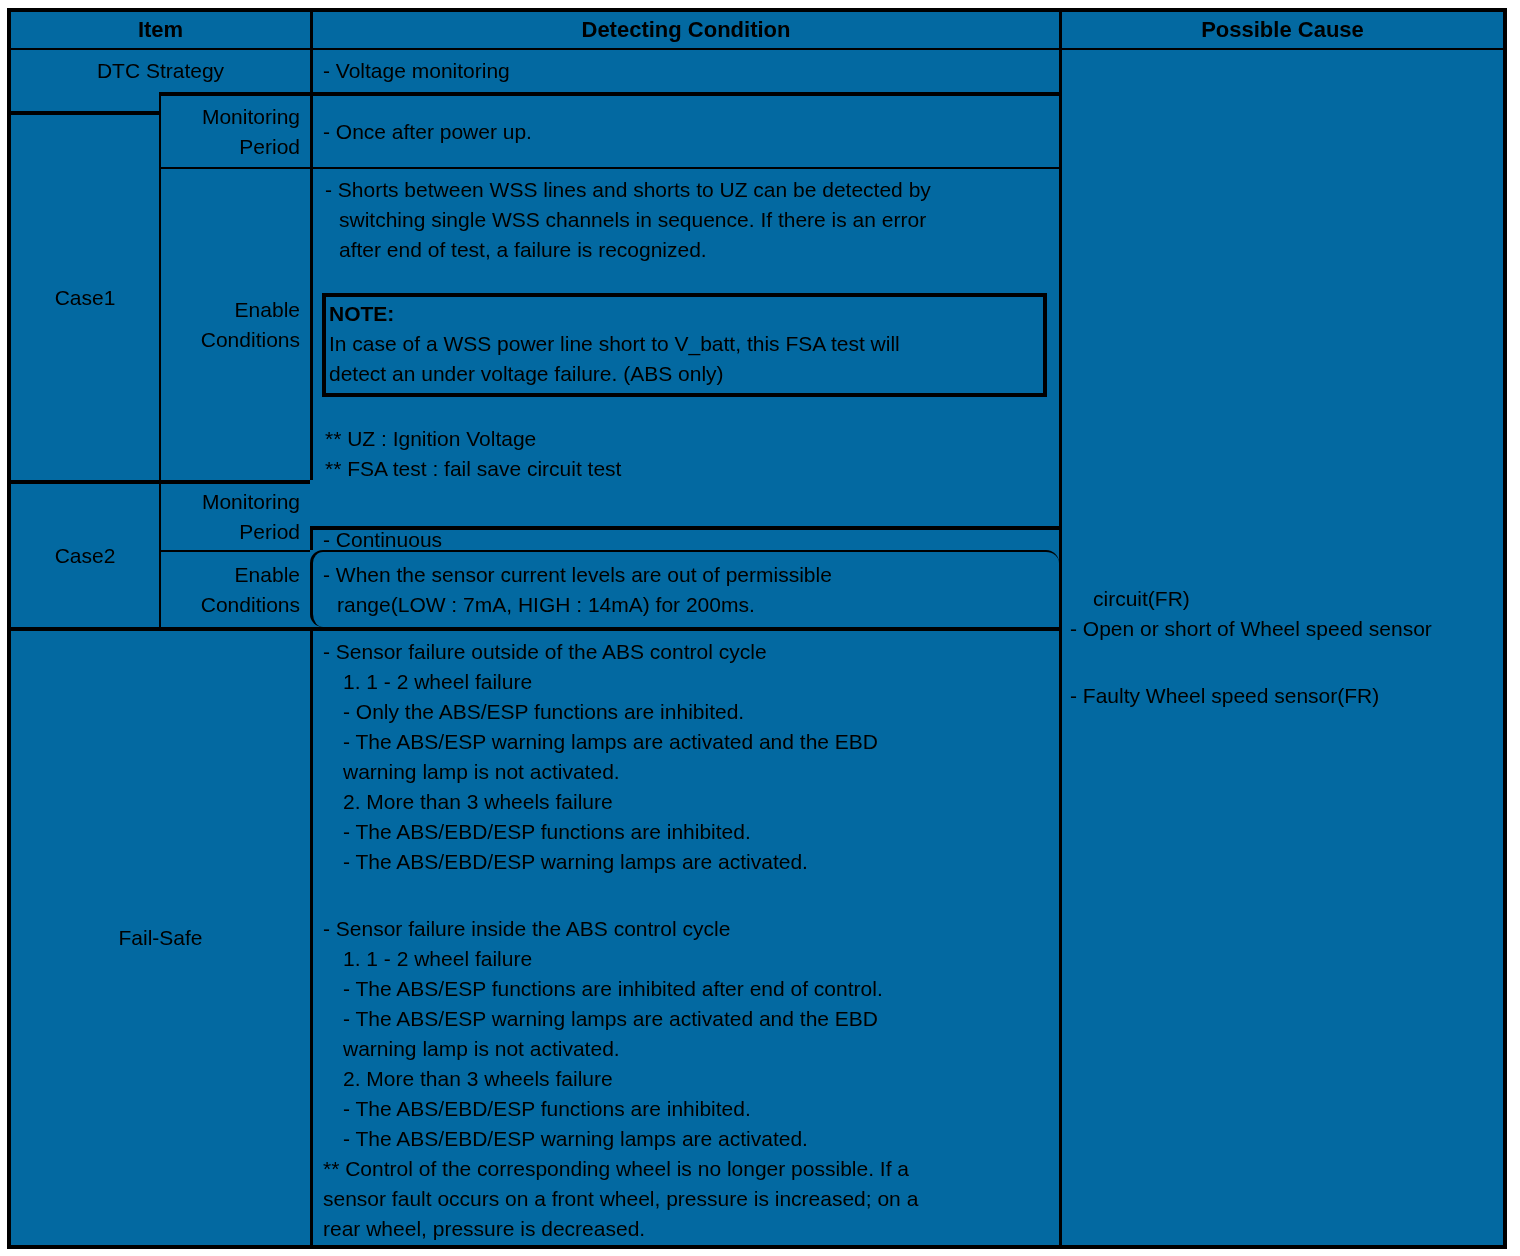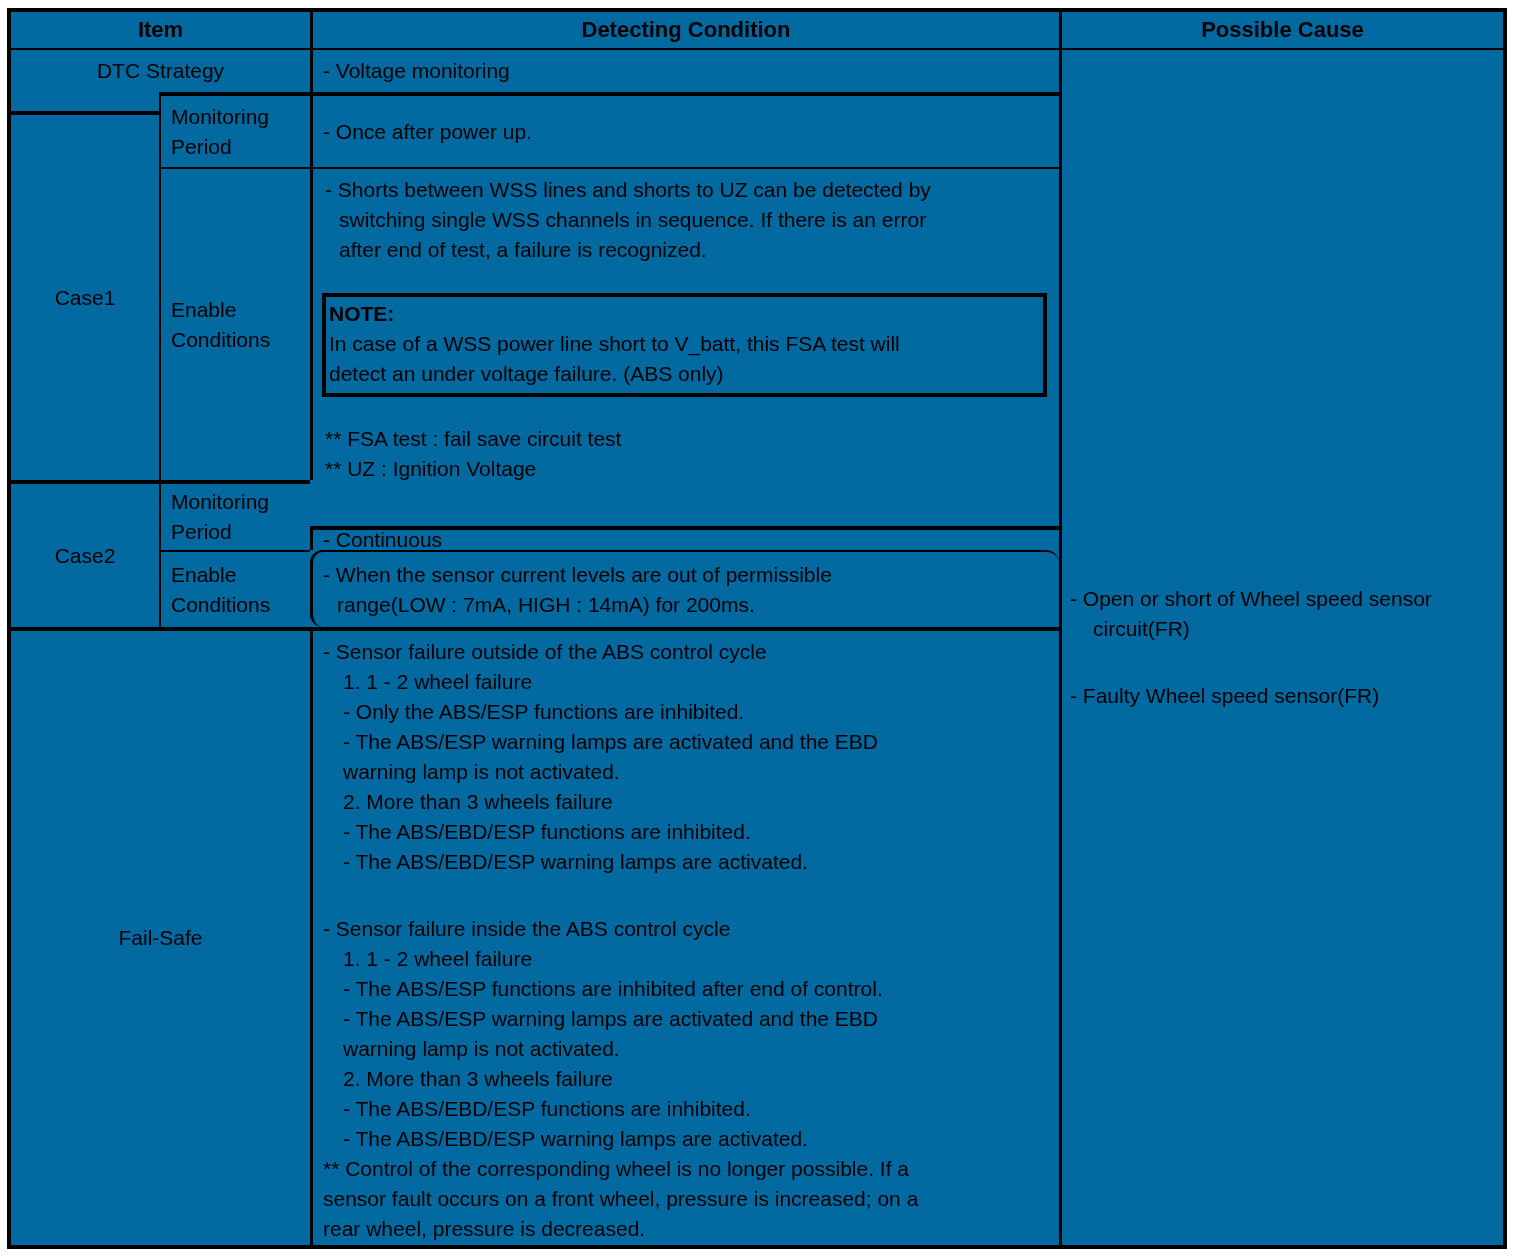--- a/index.html
+++ b/index.html
@@ -40,21 +40,21 @@
   .bl3 { border-left: 3px solid #000; }
   .bt2 { border-top: 2px solid #000; }
   .bt4 { border-top: 4px solid #000; }
   
   .hdr {
     display: flex; align-items: center; justify-content: center;
     font-weight: bold; font-size: 22px; text-align: center;
   }
   .label-center {
     display: flex; align-items: center; justify-content: center;
-    text-align: left; padding: 16px 10px;
+    text-align: right; padding: 16px 10px;
   }
   .val-center {
     display: flex; flex-direction: column; justify-content: center;
     padding-left: 10px; padding-right: 4px;
   }
   .val-top {
     padding: 6px 6px 0 10px;
   }
   .ln { white-space: nowrap; }
   
@@ -126,22 +126,22 @@
           <div class="ln i1">after end of test, a failure is recognized.</div>
         </div>
       <div class="note-box">
         <div class="note-title">NOTE:</div>
         <div>
             <div class="ln i0">In case of a WSS power line short to V_batt, this FSA test will</div>
             <div class="ln i0">detect an under voltage failure. (ABS only)</div>
           </div>
       </div>
       <div class="footnotes">
+          <div class="ln i0">** UZ : Ignition Voltage</div>
           <div class="ln i0">** FSA test : fail save circuit test</div>
-          <div class="ln i0">** UZ : Ignition Voltage</div>
         </div>
     </div>
 
     <div class="cell label-center bt4 g-case2">Case2</div>
     <div class="cell label-center bl2 bt4 g-c2mp-l">Monitoring Period</div>
     <div class="cell val-center det bl3 bt4 g-c2mp-v">
         <div class="ln i0">- Continuous</div>
       </div>
     <div class="cell label-center bl2 bt2 g-c2ec-l">Enable Conditions</div>
     <div class="cell val-center det bl3 bt2 g-c2ec-v">
@@ -171,22 +171,22 @@
           <div class="ln i1">- The ABS/EBD/ESP functions are inhibited.</div>
           <div class="ln i1">- The ABS/EBD/ESP warning lamps are activated.</div>
           <div class="ln i0">** Control of the corresponding wheel is no longer possible. If a</div>
           <div class="ln i0">sensor fault occurs on a front wheel, pressure is increased; on a</div>
           <div class="ln i0">rear wheel, pressure is decreased.</div>
         </div>
       </div>
 
     <div class="cell pc bl3 bt2 g-cause">
         <div class="sec">
+          <div class="ln i1">circuit(FR)</div>
           <div class="ln i0">- Open or short of Wheel speed sensor</div>
-          <div class="ln i1">circuit(FR)</div>
         </div>
         <div class="sec">
           <div class="ln i0">- Faulty Wheel speed sensor(FR)</div>
         </div>
       </div>
 
   </div>
 </div>
 
 </body></html>

